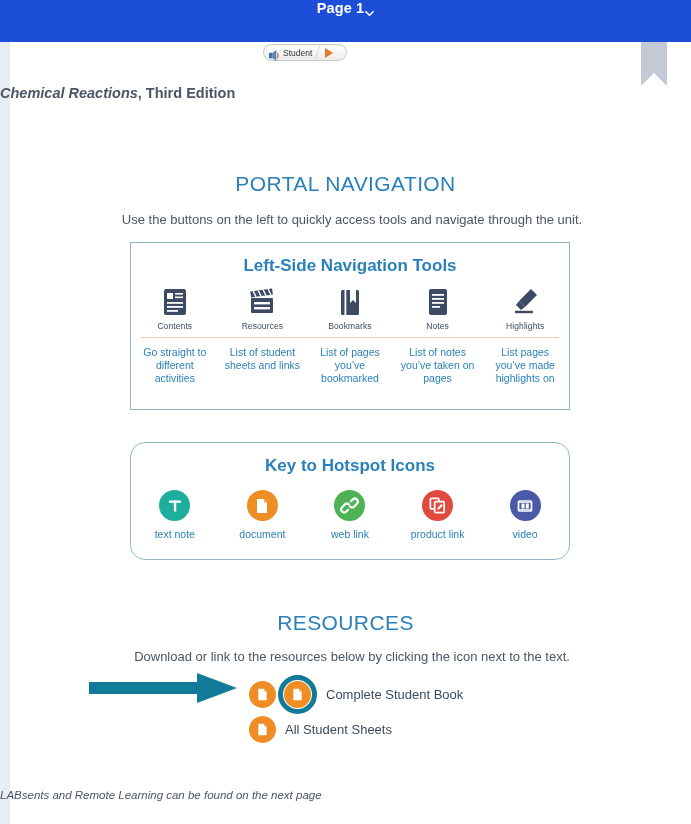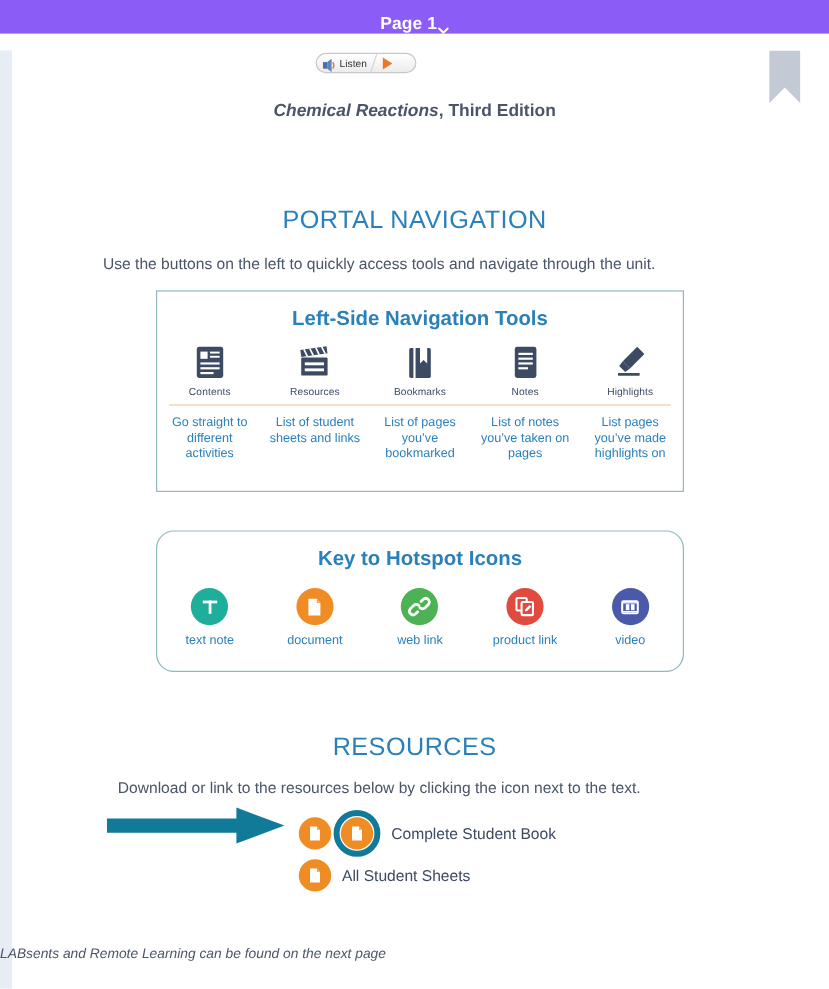--- a/index.html
+++ b/index.html
@@ -6,23 +6,23 @@
   body{
     width:691px;height:824px;
     background:#ffffff;
     font-family:"Liberation Sans",sans-serif;
     overflow:hidden;
     position:relative;
   }
 
   
   .topbar{
-    position:absolute;left:0;top:0;width:691px;height:28px;
-    background:#8b5cf6;
-    display:flex;align-items:flex-end;justify-content:center;
+    position:absolute;left:0;top:0;width:691px;height:42px;
+    background:#1d4ed8;
+    display:flex;align-items:flex-start;justify-content:center;
   }
   .topbar-title{
     color:#ffffff;font-size:14.5px;font-weight:bold;
     letter-spacing:.1px;display:flex;align-items:flex-end;gap:1px;
   }
   .chev{display:inline-block;width:9px;height:9px;position:relative;top:2px;}
   .chev svg{display:block;}
 
   
   .page{
@@ -59,35 +59,35 @@
     transform:skewX(-18deg);
   }
   .listen-play{
     margin-left:7px;width:0;height:0;
     border-left:8px solid #e8792b;
     border-top:5px solid transparent;border-bottom:5px solid transparent;
   }
 
   
   .edition{
-    position:absolute;left:0;top:43px;width:691px;text-align:center;
+    position:absolute;left:0;top:43px;width:691px;text-align:left;
     font-size:14.5px;color:#4a5568;font-weight:bold;
   }
   .edition i{font-style:italic;}
 
   .h1{
     position:absolute;left:0;width:691px;text-align:center;
     font-size:21px;color:#2a80b9;letter-spacing:.4px;
   }
   .h1.nav{top:130px;}
   .h1.res{top:569px;}
 
   .lead{
     position:absolute;left:0;width:632px;text-align:center;
-    font-size:13px;color:#4a5568;
+    font-size:13px;color:#4a5568;padding-left:36px;
   }
   .lead.nav{top:170px;}
   .lead.res{top:607px;}
 
   .online-note{
     position:absolute;left:0;top:534px;width:691px;text-align:center;
     font-size:13px;color:#4a5568;
   }
 
   .footnote{
@@ -189,21 +189,21 @@
   </div>
 
   <div class="listen">
     <span class="listen-ico">
       <svg width="11" height="11" viewBox="0 0 12 12">
         <rect x="0" y="3" width="4" height="6" fill="#4a6fa5"></rect>
         <path d="M4 3 L8 0 L8 12 L4 9 Z" fill="#5b86c4"></path>
         <path d="M9 3 q2 3 0 6" stroke="#e8792b" stroke-width="1.3" fill="none"></path>
       </svg>
     </span>
-    <span class="listen-label">Listen</span>
+    <span class="listen-label">Student</span>
     <span class="listen-sep"></span>
     <span class="listen-play"></span>
   </div>
 
   <div class="edition">
     <i>Chemical Reactions</i><span>, Third Edition</span>
   </div>
 
   <div class="h1 nav">PORTAL NAVIGATION</div>
   <div class="lead nav">Use the buttons on the left to quickly access tools and navigate through the unit.</div>

